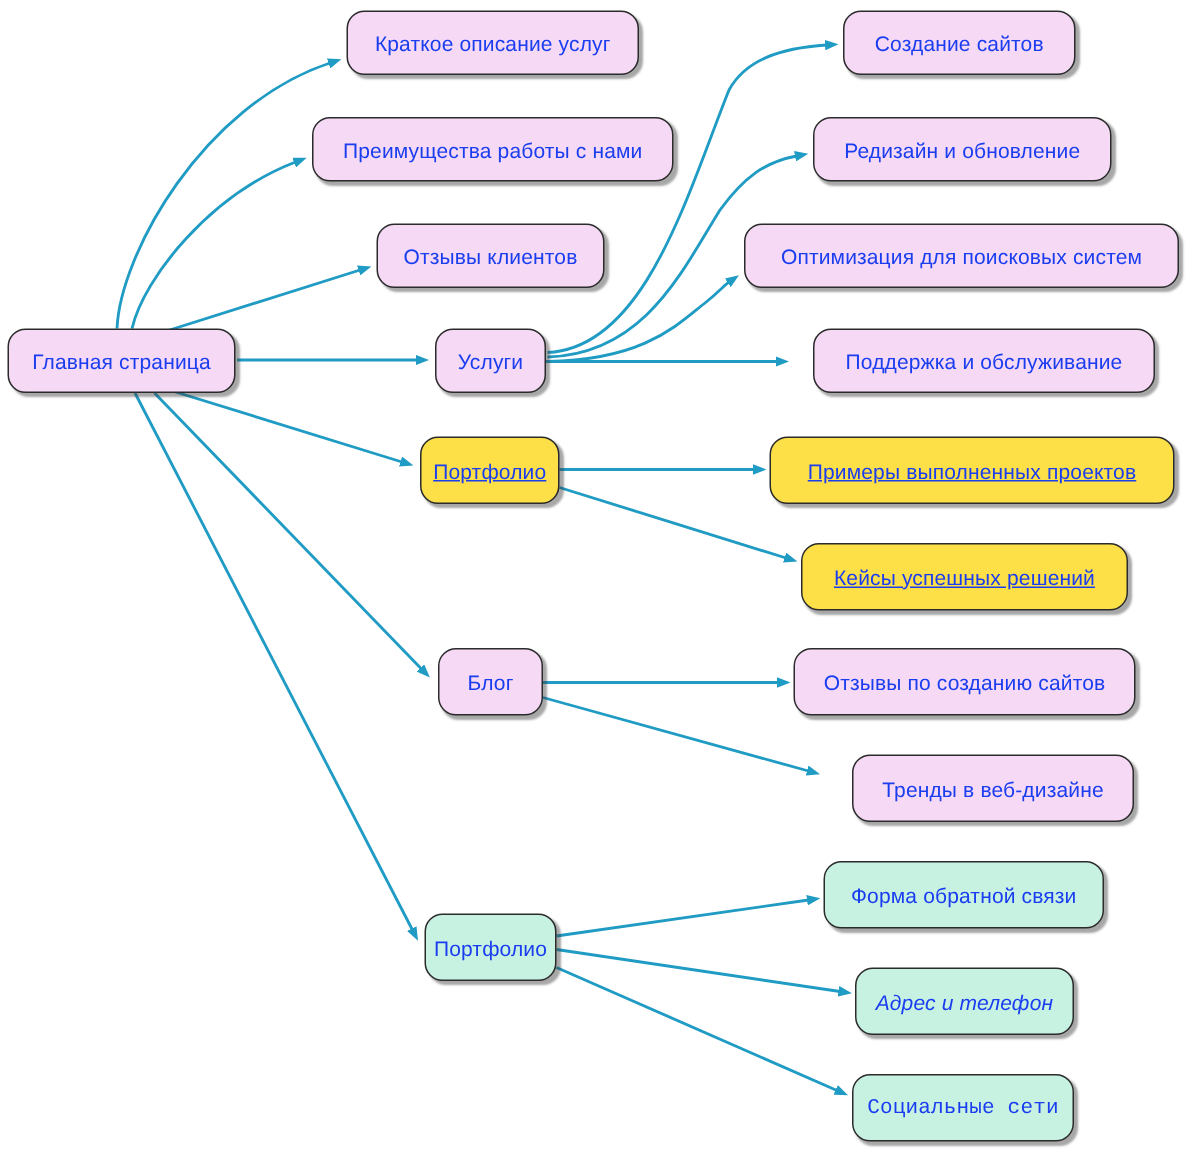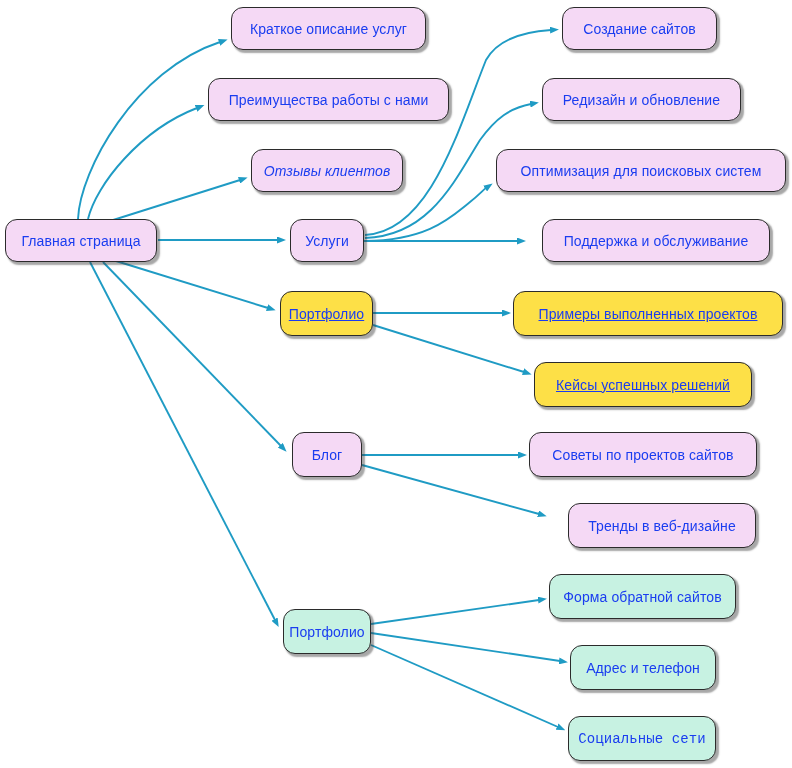--- a/index.html
+++ b/index.html
@@ -83,21 +83,21 @@
   <div id="nodes-layer">
       <div class="node pink" style="left: 5px; top: 219px; width: 152px; height: 43px;">
         <span class="node-label">Главная страница</span>
       </div>
       <div class="node pink" style="left: 231px; top: 7px; width: 195px; height: 43px;">
         <span class="node-label">Краткое описание услуг</span>
       </div>
       <div class="node pink" style="left: 208px; top: 78px; width: 241px; height: 43px;">
         <span class="node-label">Преимущества работы с нами</span>
       </div>
-      <div class="node pink" style="left: 251px; top: 149px; width: 152px; height: 43px; font-style: italic;">
+      <div class="node pink" style="left: 251px; top: 149px; width: 152px; height: 43px;">
         <span class="node-label">Отзывы клиентов</span>
       </div>
       <div class="node pink" style="left: 290px; top: 219px; width: 74px; height: 43px;">
         <span class="node-label">Услуги</span>
       </div>
       <div class="node pink" style="left: 562px; top: 7px; width: 155px; height: 43px;">
         <span class="node-label">Создание сайтов</span>
       </div>
       <div class="node pink" style="left: 542px; top: 78px; width: 199px; height: 43px;">
         <span class="node-label">Редизайн и обновление</span>
@@ -114,31 +114,31 @@
       <div class="node cyan" style="left: 513px; top: 291px; width: 270px; height: 45px;">
         <span class="node-label">Примеры выполненных проектов</span>
       </div>
       <div class="node cyan" style="left: 534px; top: 362px; width: 218px; height: 45px;">
         <span class="node-label">Кейсы успешных решений</span>
       </div>
       <div class="node pink" style="left: 292px; top: 432px; width: 70px; height: 45px;">
         <span class="node-label">Блог</span>
       </div>
       <div class="node pink" style="left: 529px; top: 432px; width: 228px; height: 45px;">
-        <span class="node-label">Советы по проектов сайтов</span>
+        <span class="node-label">Отзывы по созданию сайтов</span>
       </div>
       <div class="node pink" style="left: 568px; top: 503px; width: 188px; height: 45px;">
         <span class="node-label">Тренды в веб-дизайне</span>
       </div>
       <div class="node mint" style="left: 283px; top: 609px; width: 88px; height: 45px;">
         <span class="node-label">Портфолио</span>
       </div>
       <div class="node mint" style="left: 549px; top: 574px; width: 187px; height: 45px;">
-        <span class="node-label">Форма обратной сайтов</span>
+        <span class="node-label">Форма обратной связи</span>
       </div>
-      <div class="node mint" style="left: 570px; top: 645px; width: 146px; height: 45px;">
+      <div class="node mint" style="left: 570px; top: 645px; width: 146px; height: 45px; font-style: italic;">
         <span class="node-label">Адрес и телефон</span>
       </div>
       <div class="node mint" style="left: 568px; top: 716px; width: 148px; height: 45px; font-family: Liberation Mono, monospace;">
         <span class="node-label">Социальные сети</span>
       </div>
     </div>
 </div>
 
 </body></html>

